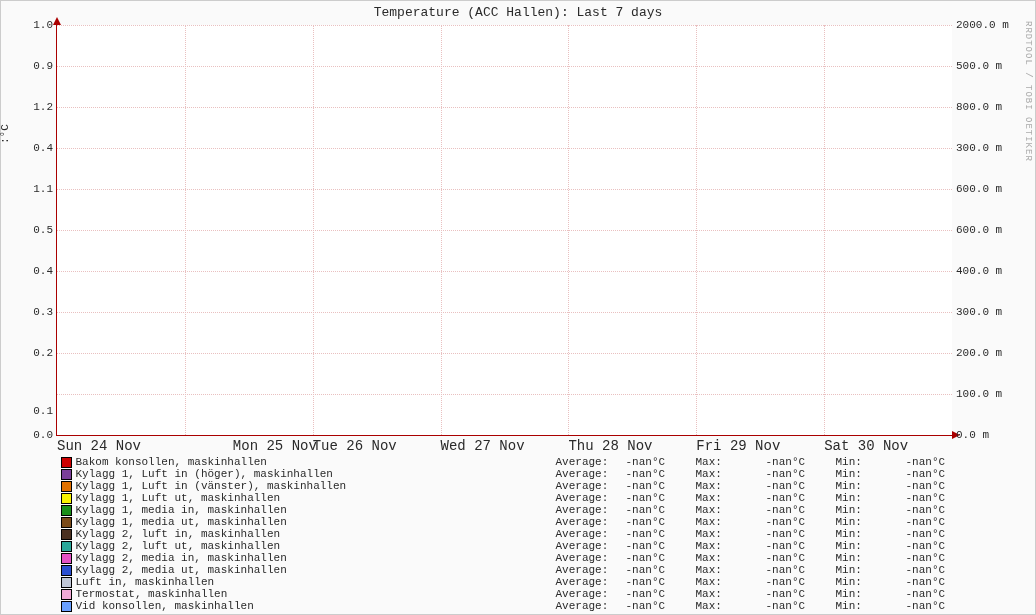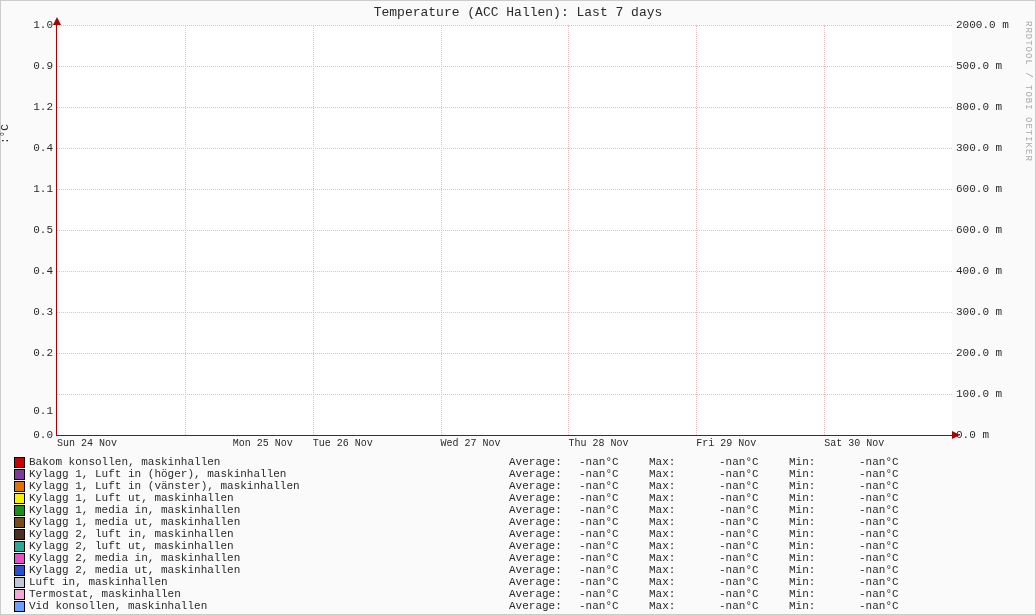--- a/index.html
+++ b/index.html
@@ -82,21 +82,21 @@
     margin-left: 4px;
     transform: translateY(-50%);
     font-size: 11px;
     color: #2a2a2a;
     white-space: nowrap;
   }
   .xtick {
     position: absolute;
     top: 100%;
     margin-top: 3px;
-    font-size: 10px;
+    font-size: 14px;
     color: #2a2a2a;
     white-space: nowrap;
   }
   .arrow-up, .arrow-right {
     position: absolute;
     width: 0; height: 0;
   }
   .arrow-up {
     left: -4px; top: -8px;
     border-left: 4px solid transparent;
@@ -116,20 +116,21 @@
     right: 13px;
     font-size: 11px;
     color: #2a2a2a;
     line-height: 12px;
   }
   .legend-row {
     display: flex;
     align-items: center;
     height: 12px;
     white-space: pre;
+    justify-content: center;
   }
   .swatch {
     width: 9px;
     height: 9px;
     border: 1px solid #000;
     margin-right: 4px;
     flex: 0 0 auto;
   }
   .legend-name {
     width: 480px;

